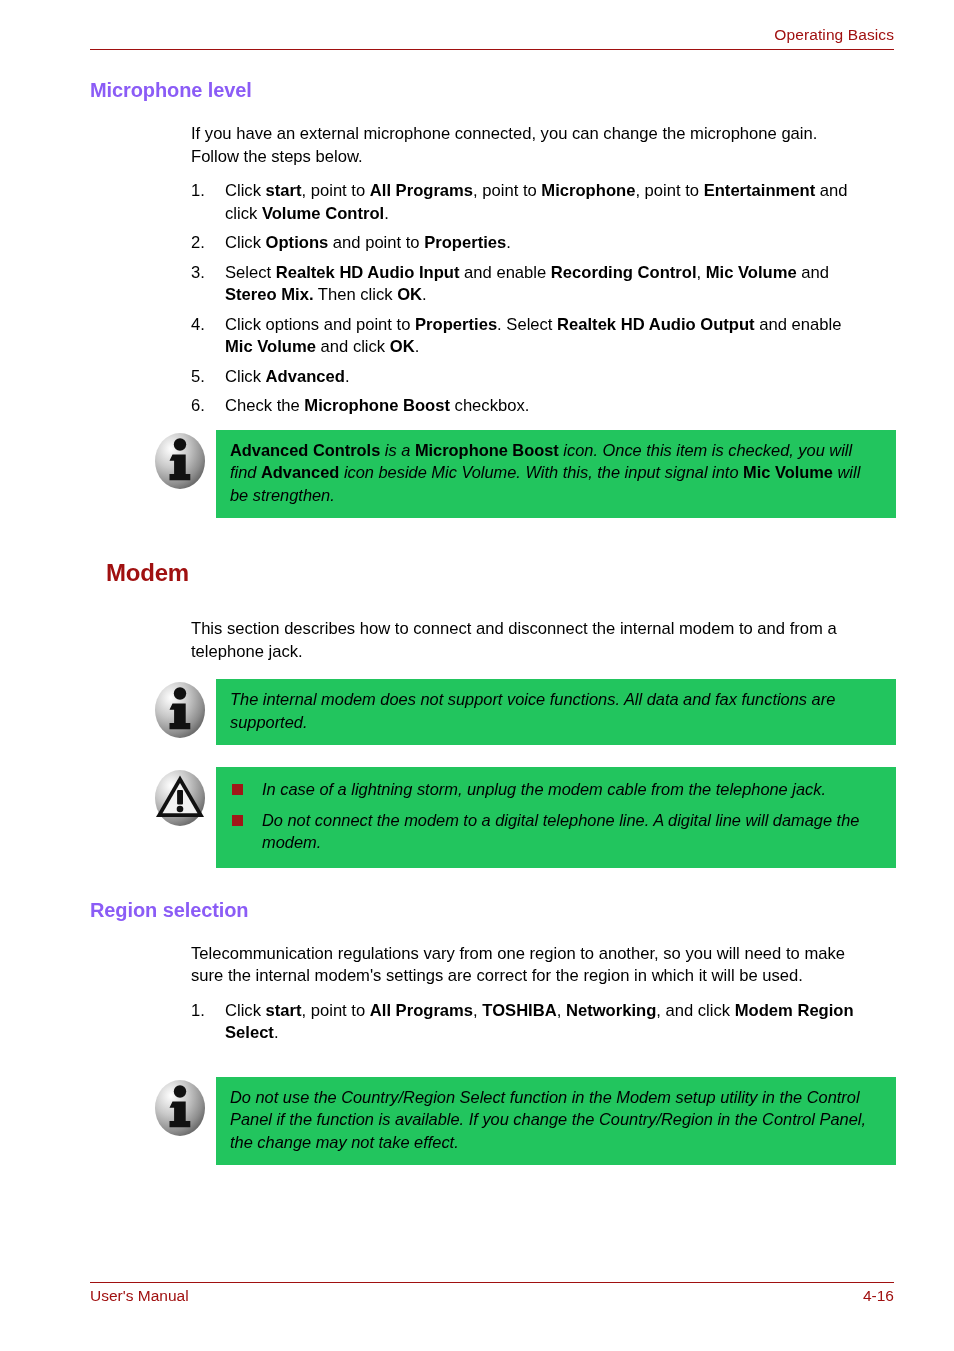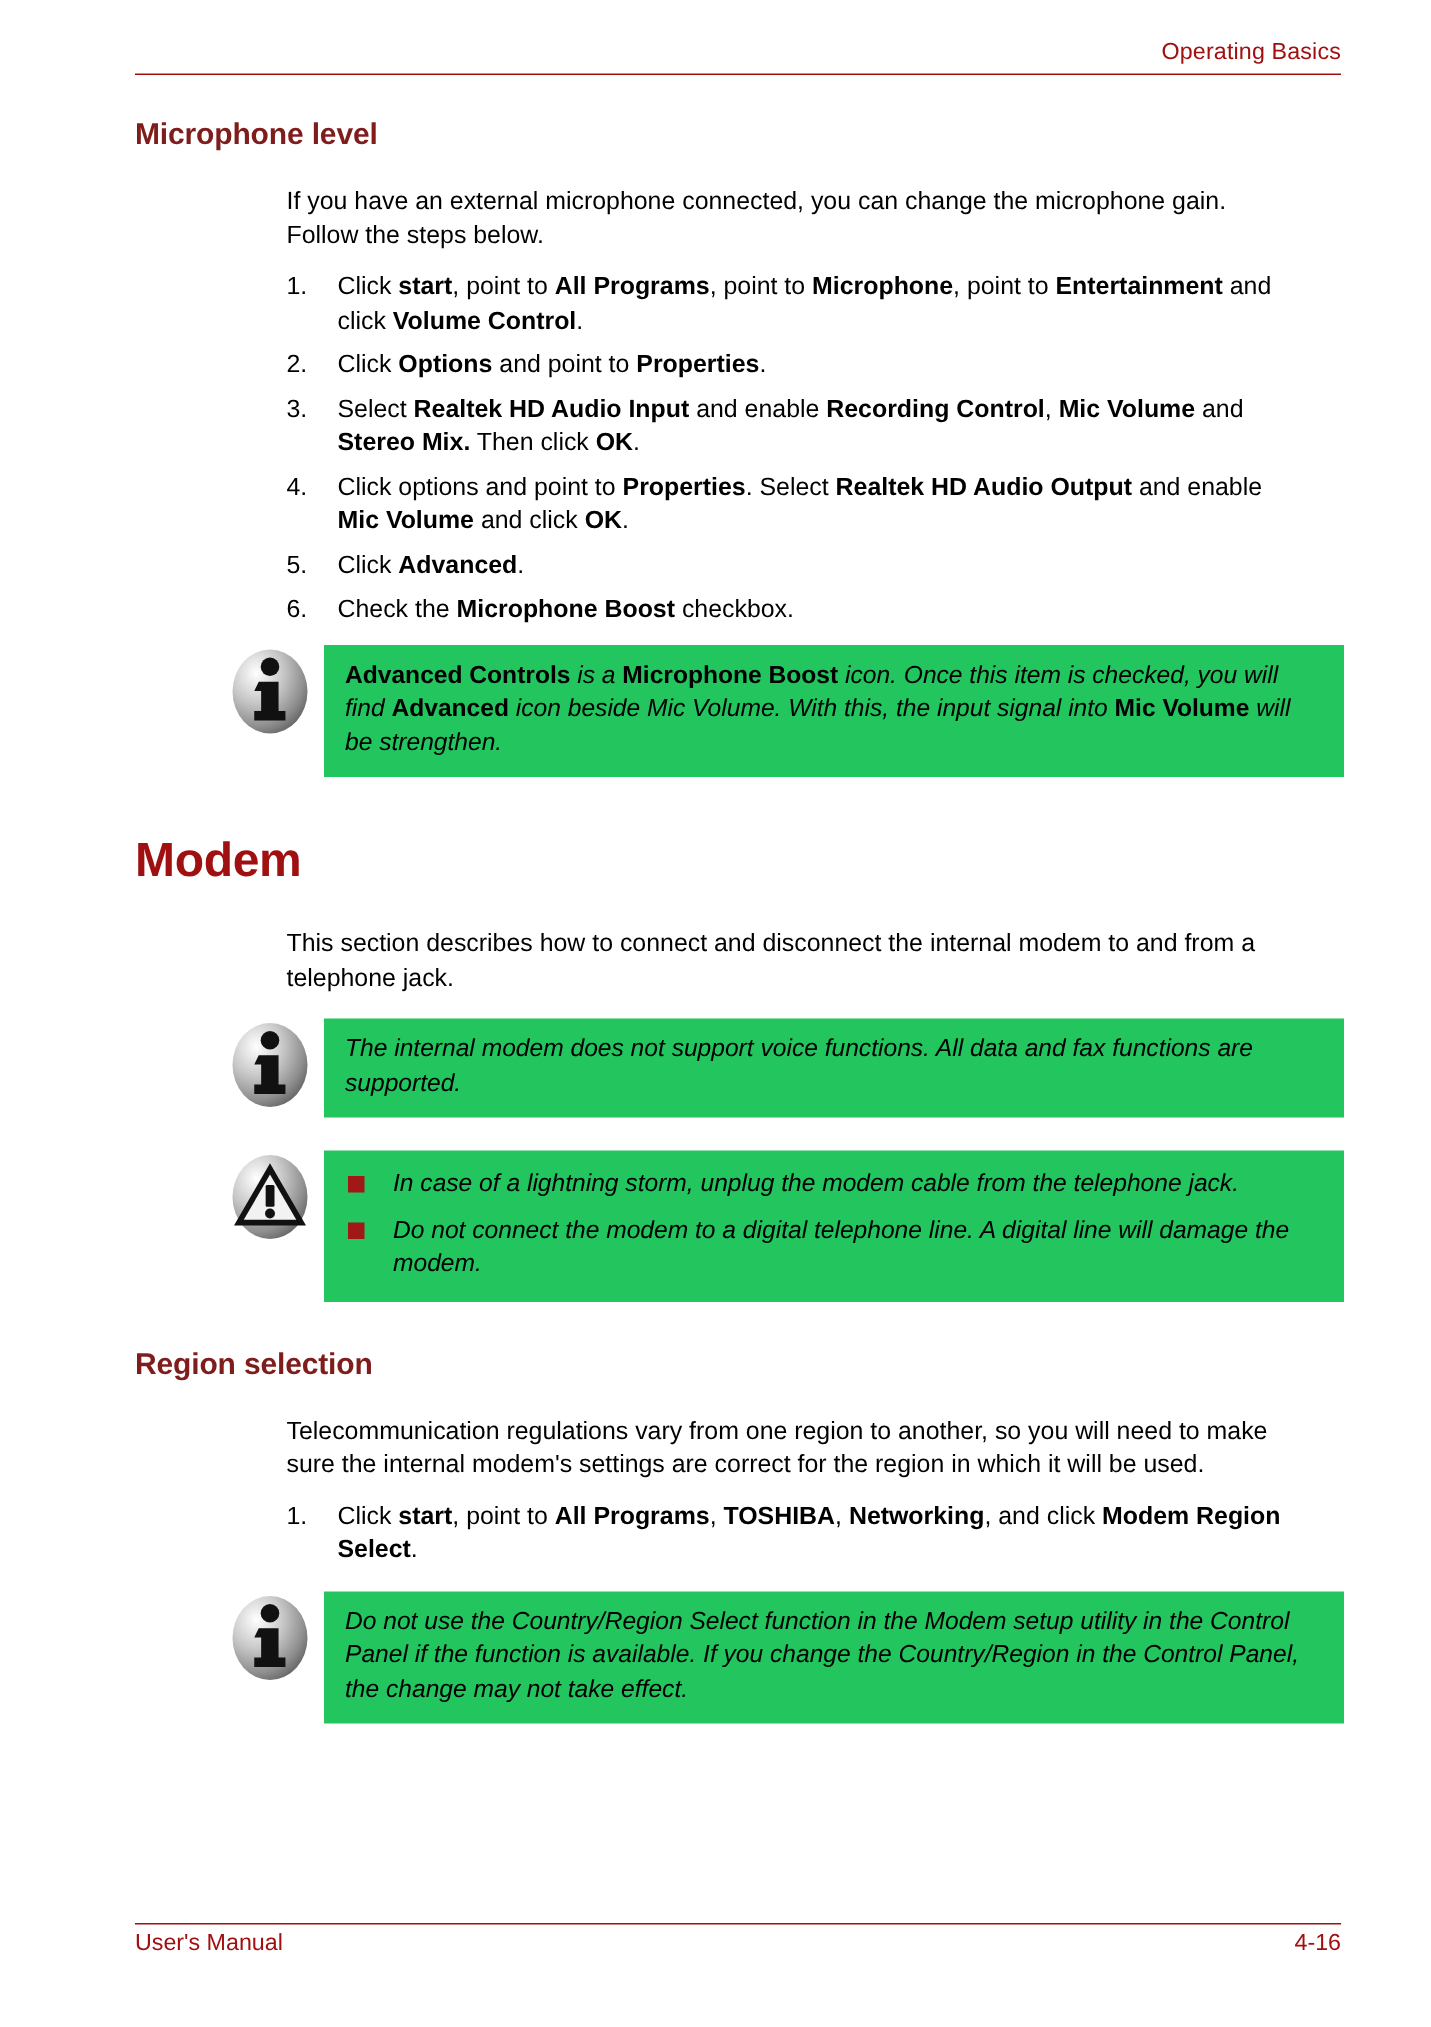--- a/index.html
+++ b/index.html
@@ -47,30 +47,30 @@
   .content {
     position: absolute;
     left: 90px;
     top: 78px;
     width: 806px;
   }
 
   
   h2.section-heading {
     margin: 0;
-    color: #7f1d1d;
+    color: #8b5cf6;
     font-size: 20px;
     font-weight: bold;
     line-height: 24px;
     letter-spacing: -0.1px;
   }
   h1.chapter-heading {
-    margin: 0;
+    margin: 16px;
     color: #a01010;
-    font-size: 32px;
+    font-size: 24px;
     font-weight: bold;
     line-height: 36px;
     letter-spacing: -0.2px;
   }
 
   
   .body-block {
     margin-left: 101px;
     width: 676px;
   }
@@ -283,21 +283,21 @@
 
     <h2 class="section-heading" style="margin-top:30px; margin-bottom:21px;">Region selection</h2>
 
     <div class="body-block">
       <p class="para">Telecommunication regulations vary from one region to another, so you will need to make sure the internal modem's settings are correct for the region in which it will be used.</p>
       <ol class="steps" style="margin-top:12px;">
           <li><span class="num">1.</span><span>Click <b>start</b>, point to <b>All Programs</b>, <b>TOSHIBA</b>, <b>Networking</b>, and click <b>Modem Region Select</b>.</span></li>
         </ol>
     </div>
 
-    <div class="notebox" style="margin-top:16px;">
+    <div class="notebox" style="margin-top:32px;">
       <div class="icon-wrap">
         <svg class="ico" width="60" height="62" viewBox="0 0 60 62" aria-hidden="true">
           <defs>
             <radialGradient id="infoGrad3" cx="32%" cy="28%" r="82%">
               <stop offset="0%" stop-color="#ffffff"></stop>
               <stop offset="42%" stop-color="#c9c9c9"></stop>
               <stop offset="78%" stop-color="#8e8e8e"></stop>
               <stop offset="100%" stop-color="#5e5e5e"></stop>
             </radialGradient>
           </defs>

